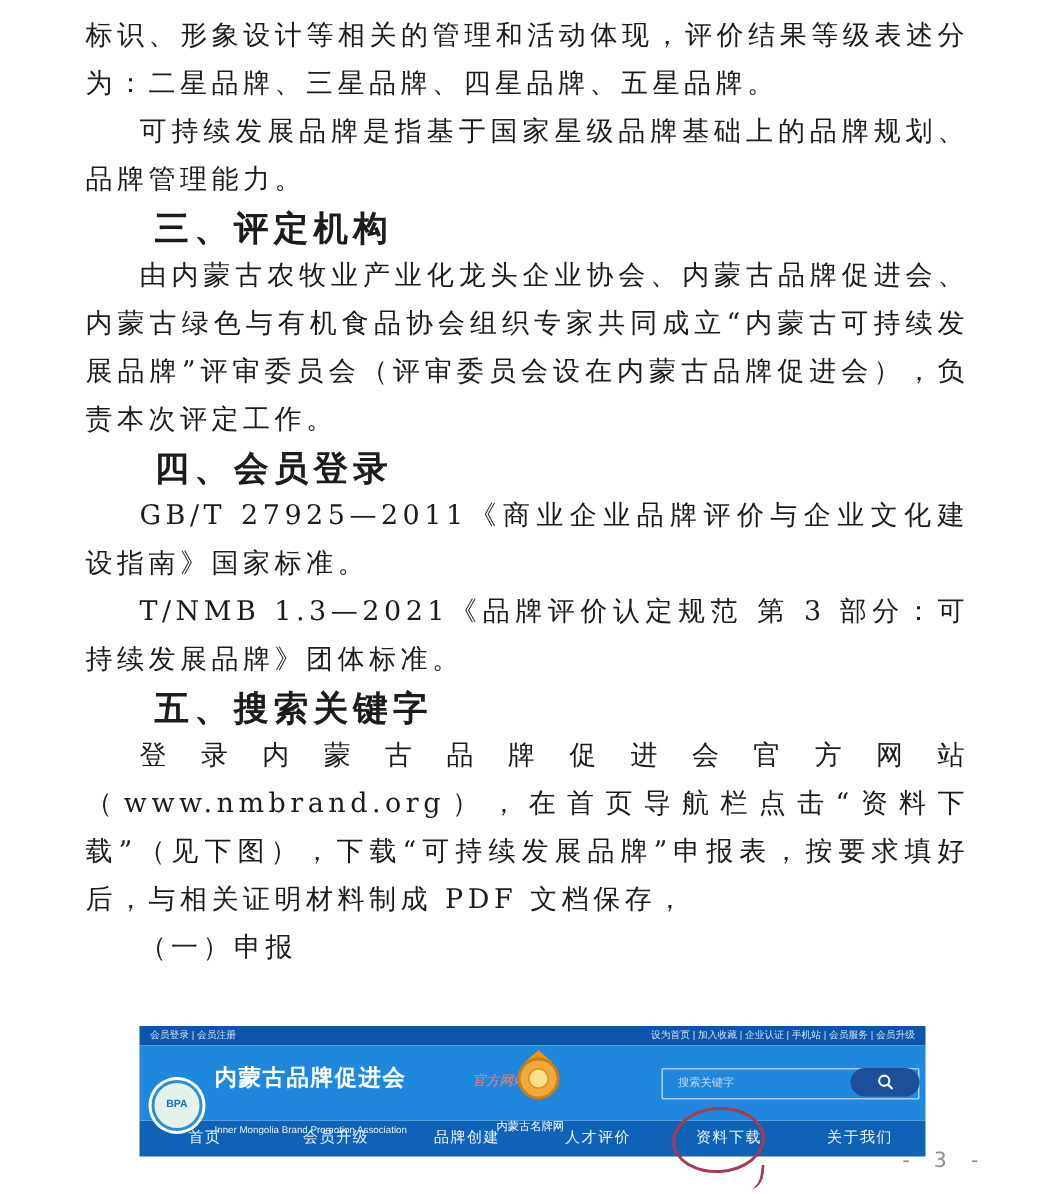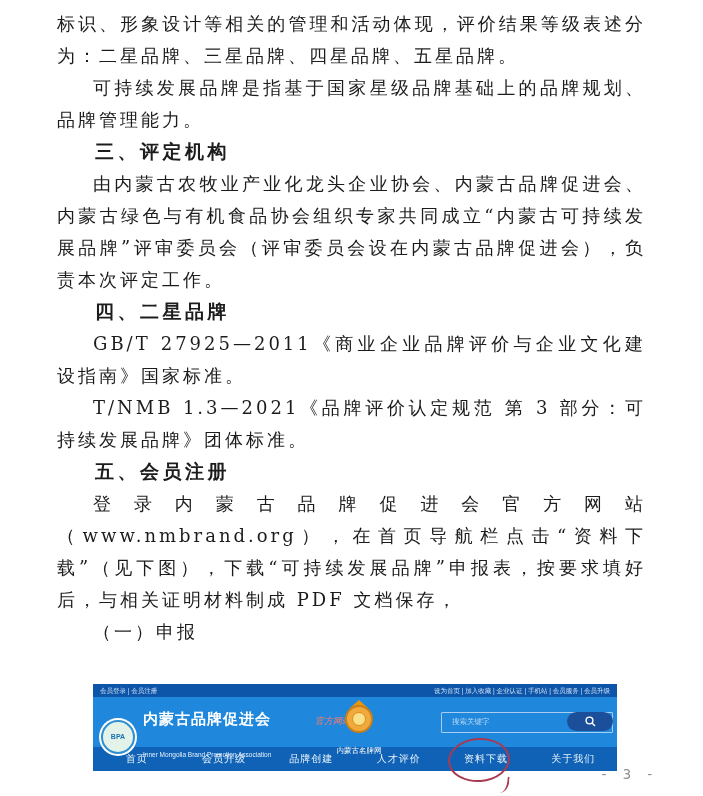--- a/index.html
+++ b/index.html
@@ -4,39 +4,39 @@
 <style>
   html,body{margin:0;padding:0;background:#ffffff;}
   .page{position:relative;width:703px;height:796px;background:#ffffff;overflow:hidden;
         font-family:"DejaVu Serif","Liberation Serif",serif;}
   .doc{position:absolute;top:0;left:0;width:589px;padding:8px 40px 0 57px;
        color:#1c1c1c;font-size:18px;line-height:32px;letter-spacing:3px;
        text-align:justify;}
   .doc p{margin:0;text-indent:2em;}
   .doc p.noindent{text-indent:0;}
   .doc p.heading{font-weight:700;font-family:"Liberation Sans","DejaVu Sans",sans-serif;
-                 letter-spacing:3.5px;font-size:19px;}
+                 letter-spacing:3.5px;font-size:23px;}
   
   .site{position:relative;width:524px;height:87px;margin:36px 0 0 36px;
         font-family:"Liberation Sans","DejaVu Sans",sans-serif;overflow:visible;}
   .site .topbar{height:13px;background:#0d55a8;display:flex;justify-content:space-between;
         align-items:center;padding:0 7px;font-size:6.5px;color:#cfe0f5;letter-spacing:0;}
   .site .sheader{position:relative;height:50px;background:#1f88dd;}
   .logo-wrap{position:absolute;left:6px;top:6px;display:flex;align-items:center;}
   .logo-circle{width:38px;height:38px;border-radius:50%;background:#ffffff;
         display:flex;align-items:center;justify-content:center;flex:0 0 auto;}
   .logo-inner{width:30px;height:30px;border-radius:50%;border:2px solid #2e8fd0;
         background:#e3f3ea;color:#1a6fb5;font-size:7px;font-weight:700;
         display:flex;align-items:center;justify-content:center;letter-spacing:0;}
   .logo-text{margin-left:6px;letter-spacing:0;}
   .logo-title-row{display:flex;align-items:baseline;gap:44px;}
   .logo-title{color:#ffffff;font-weight:700;font-size:15px;letter-spacing:1px;}
   .logo-script{color:#ff7a6b;font-size:9px;font-style:italic;}
   .logo-sub{color:#e6f2fd;font-size:6.5px;margin-top:2px;}
-  .emblem{position:absolute;left:238px;top:3px;width:56px;text-align:center;letter-spacing:0;}
+  .emblem{position:absolute;left:238px;top:3px;width:56px;letter-spacing:0;}
   .emblem-cap{width:0;height:0;margin:0 auto -3px auto;border-left:9px solid transparent;
         border-right:9px solid transparent;border-bottom:8px solid #e8960f;}
   .emblem-badge{width:24px;height:24px;border-radius:50%;background:#f2a93b;
         border:2px solid #c67f1a;margin:0 auto;display:flex;align-items:center;justify-content:center;}
   .emblem-core{width:12px;height:12px;border-radius:50%;background:#fbe08a;border:1px solid #d98f1b;}
   .emblem-label{color:#ffffff;font-size:7.5px;margin-top:2px;white-space:nowrap;}
   .search{position:absolute;right:4px;top:15px;width:170px;height:19px;
         border:1px solid #a8cdf0;border-radius:1px;}
   .search input{position:absolute;left:0;top:0;width:115px;height:17px;background:transparent;
         border:none;outline:none;color:#cfe3fa;font-size:7.5px;padding:0 0 0 10px;letter-spacing:0;}
@@ -55,24 +55,24 @@
 </style>
 </head>
 <body>
 
 <div class="page">
   <div class="doc">
     <p class="noindent">标识、形象设计等相关的管理和活动体现，评价结果等级表述分为：二星品牌、三星品牌、四星品牌、五星品牌。</p>
     <p>可持续发展品牌是指基于国家星级品牌基础上的品牌规划、品牌管理能力。</p>
     <p class="heading">三、评定机构</p>
     <p>由内蒙古农牧业产业化龙头企业协会、内蒙古品牌促进会、内蒙古绿色与有机食品协会组织专家共同成立“内蒙古可持续发展品牌”评审委员会（评审委员会设在内蒙古品牌促进会），负责本次评定工作。</p>
-    <p class="heading">四、二星品牌</p>
+    <p class="heading">四、会员登录</p>
     <p>GB/T 27925—2011《商业企业品牌评价与企业文化建设指南》国家标准。</p>
     <p>T/NMB 1.3—2021《品牌评价认定规范 第 3 部分：可持续发展品牌》团体标准。</p>
-    <p class="heading">五、会员注册</p>
+    <p class="heading">五、搜索关键字</p>
     <p>登录内蒙古品牌促进会官方网站（www.nmbrand.org），在首页导航栏点击“资料下载”（见下图），下载“可持续发展品牌”申报表，按要求填好后，与相关证明材料制成 PDF 文档保存，</p>
     <p>（一）申报</p>
 
     <div class="site">
       <div class="topbar">
         <span>会员登录 | 会员注册</span>
         <span>设为首页 | 加入收藏 | 企业认证 | 手机站 | 会员服务 | 会员升级</span>
       </div>
       <div class="sheader">
         <div class="logo-wrap">

